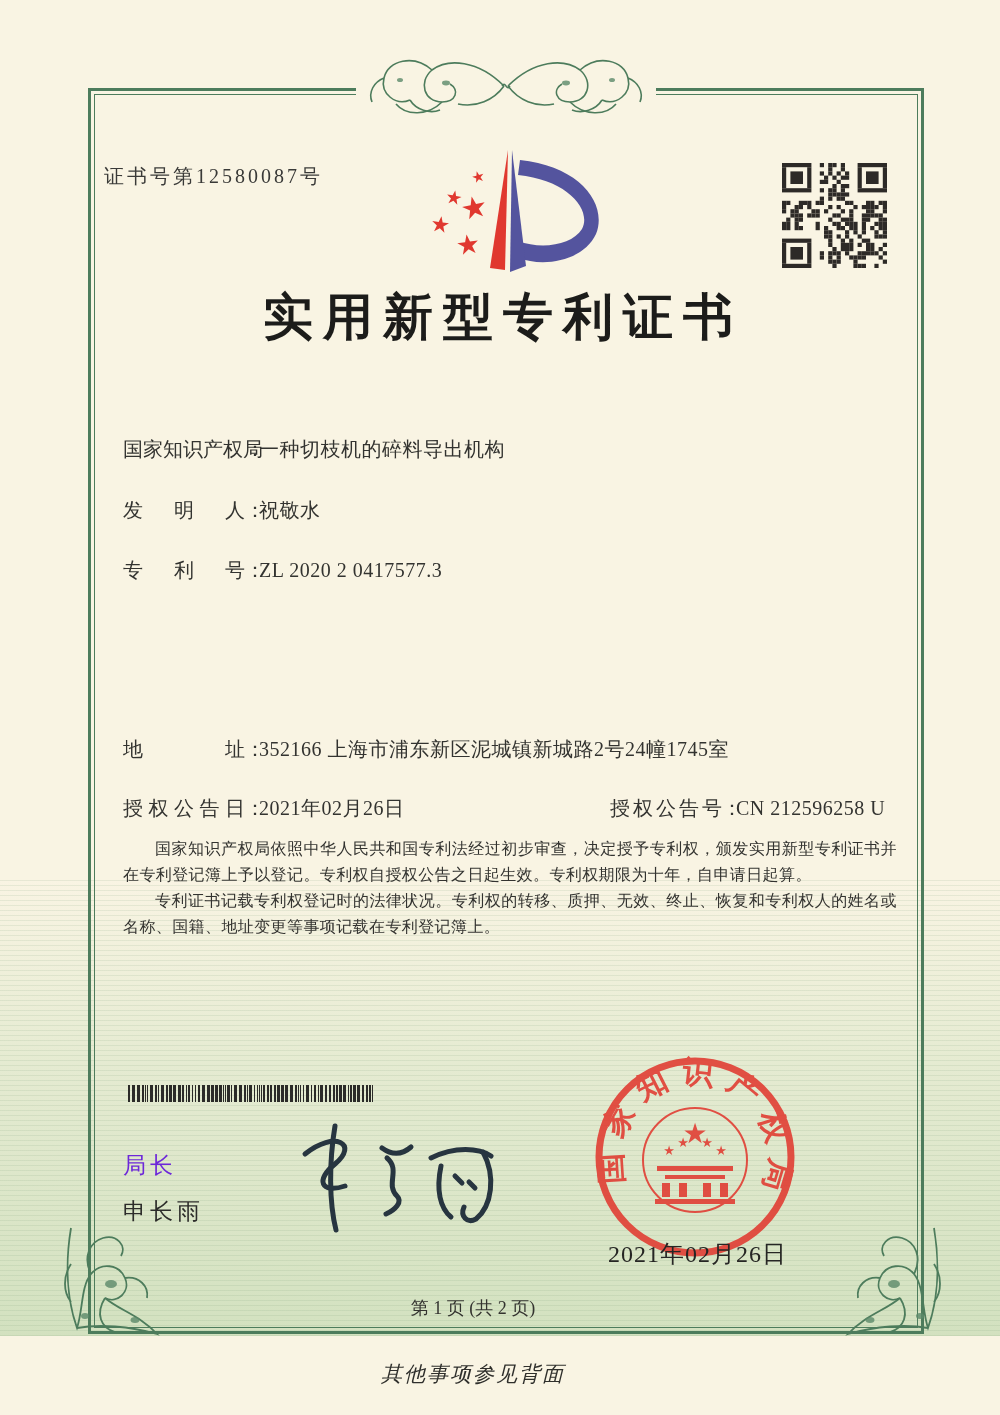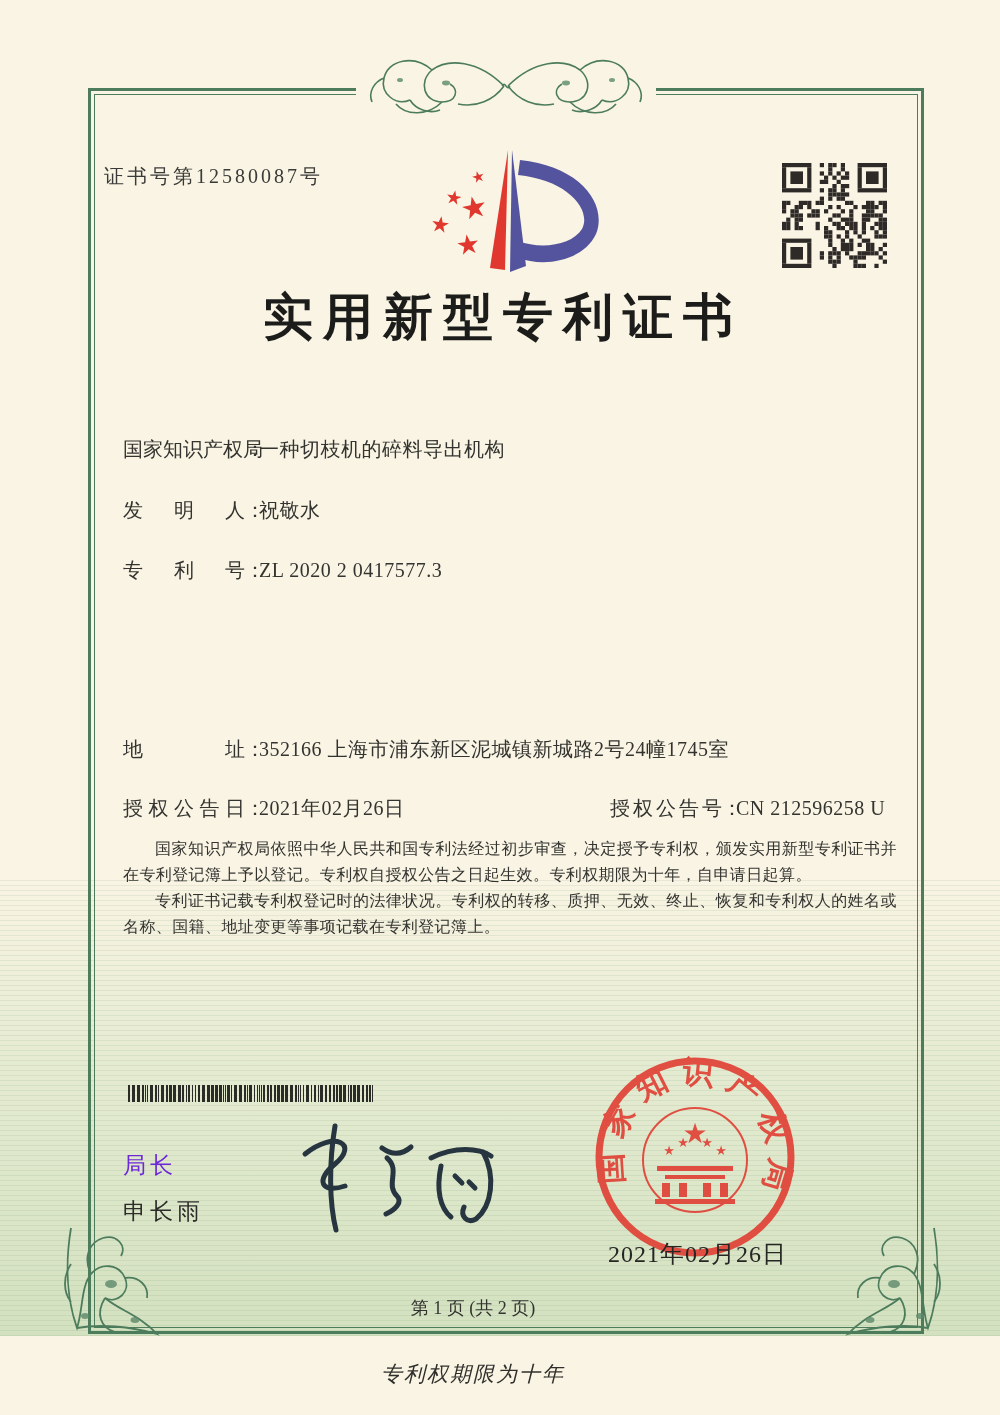--- a/index.html
+++ b/index.html
@@ -449,15 +449,15 @@
         <rect x="111" y="129" width="8" height="14"></rect>
         <rect x="128" y="129" width="8" height="14"></rect>
         <rect x="63" y="145" width="80" height="5"></rect>
       </g>
     </g>
   </svg>
 
   <div class="seal-date">2021年02月26日</div>
 
   <div class="page-info">第 1 页 (共 2 页)</div>
-  <div class="back-note">专利权期限为十年</div>
+  <div class="back-note">其他事项参见背面</div>
 
 </div>
 
 </body></html>

